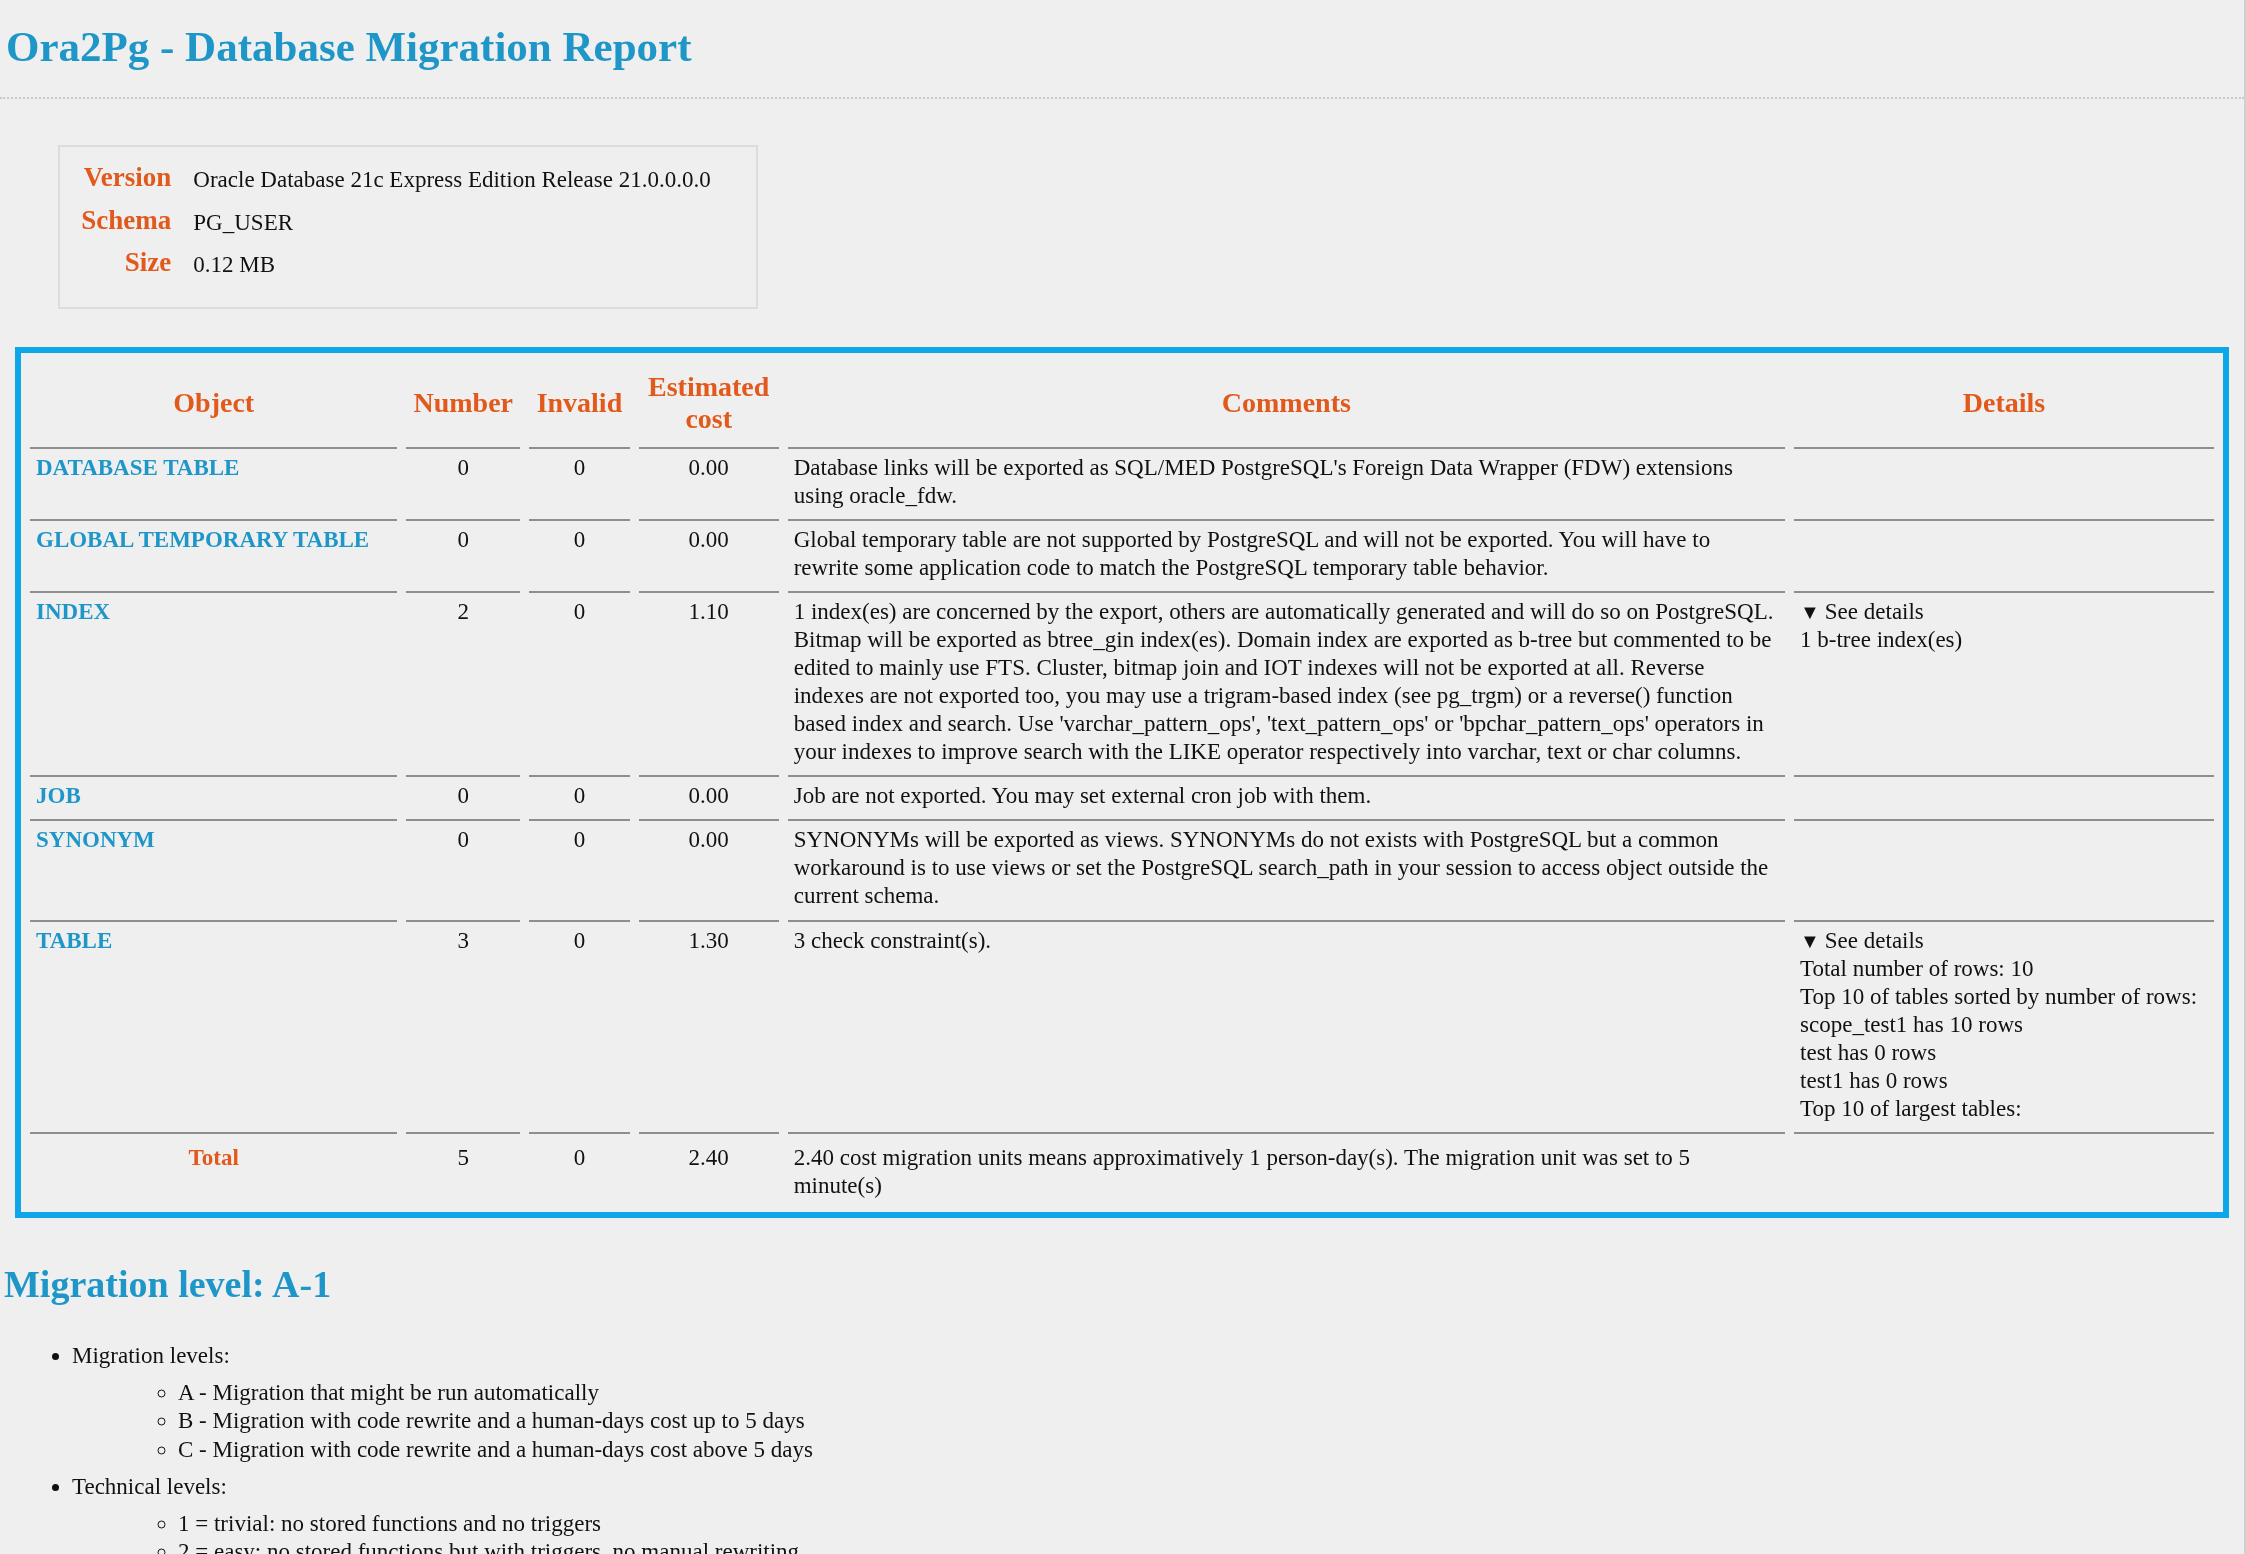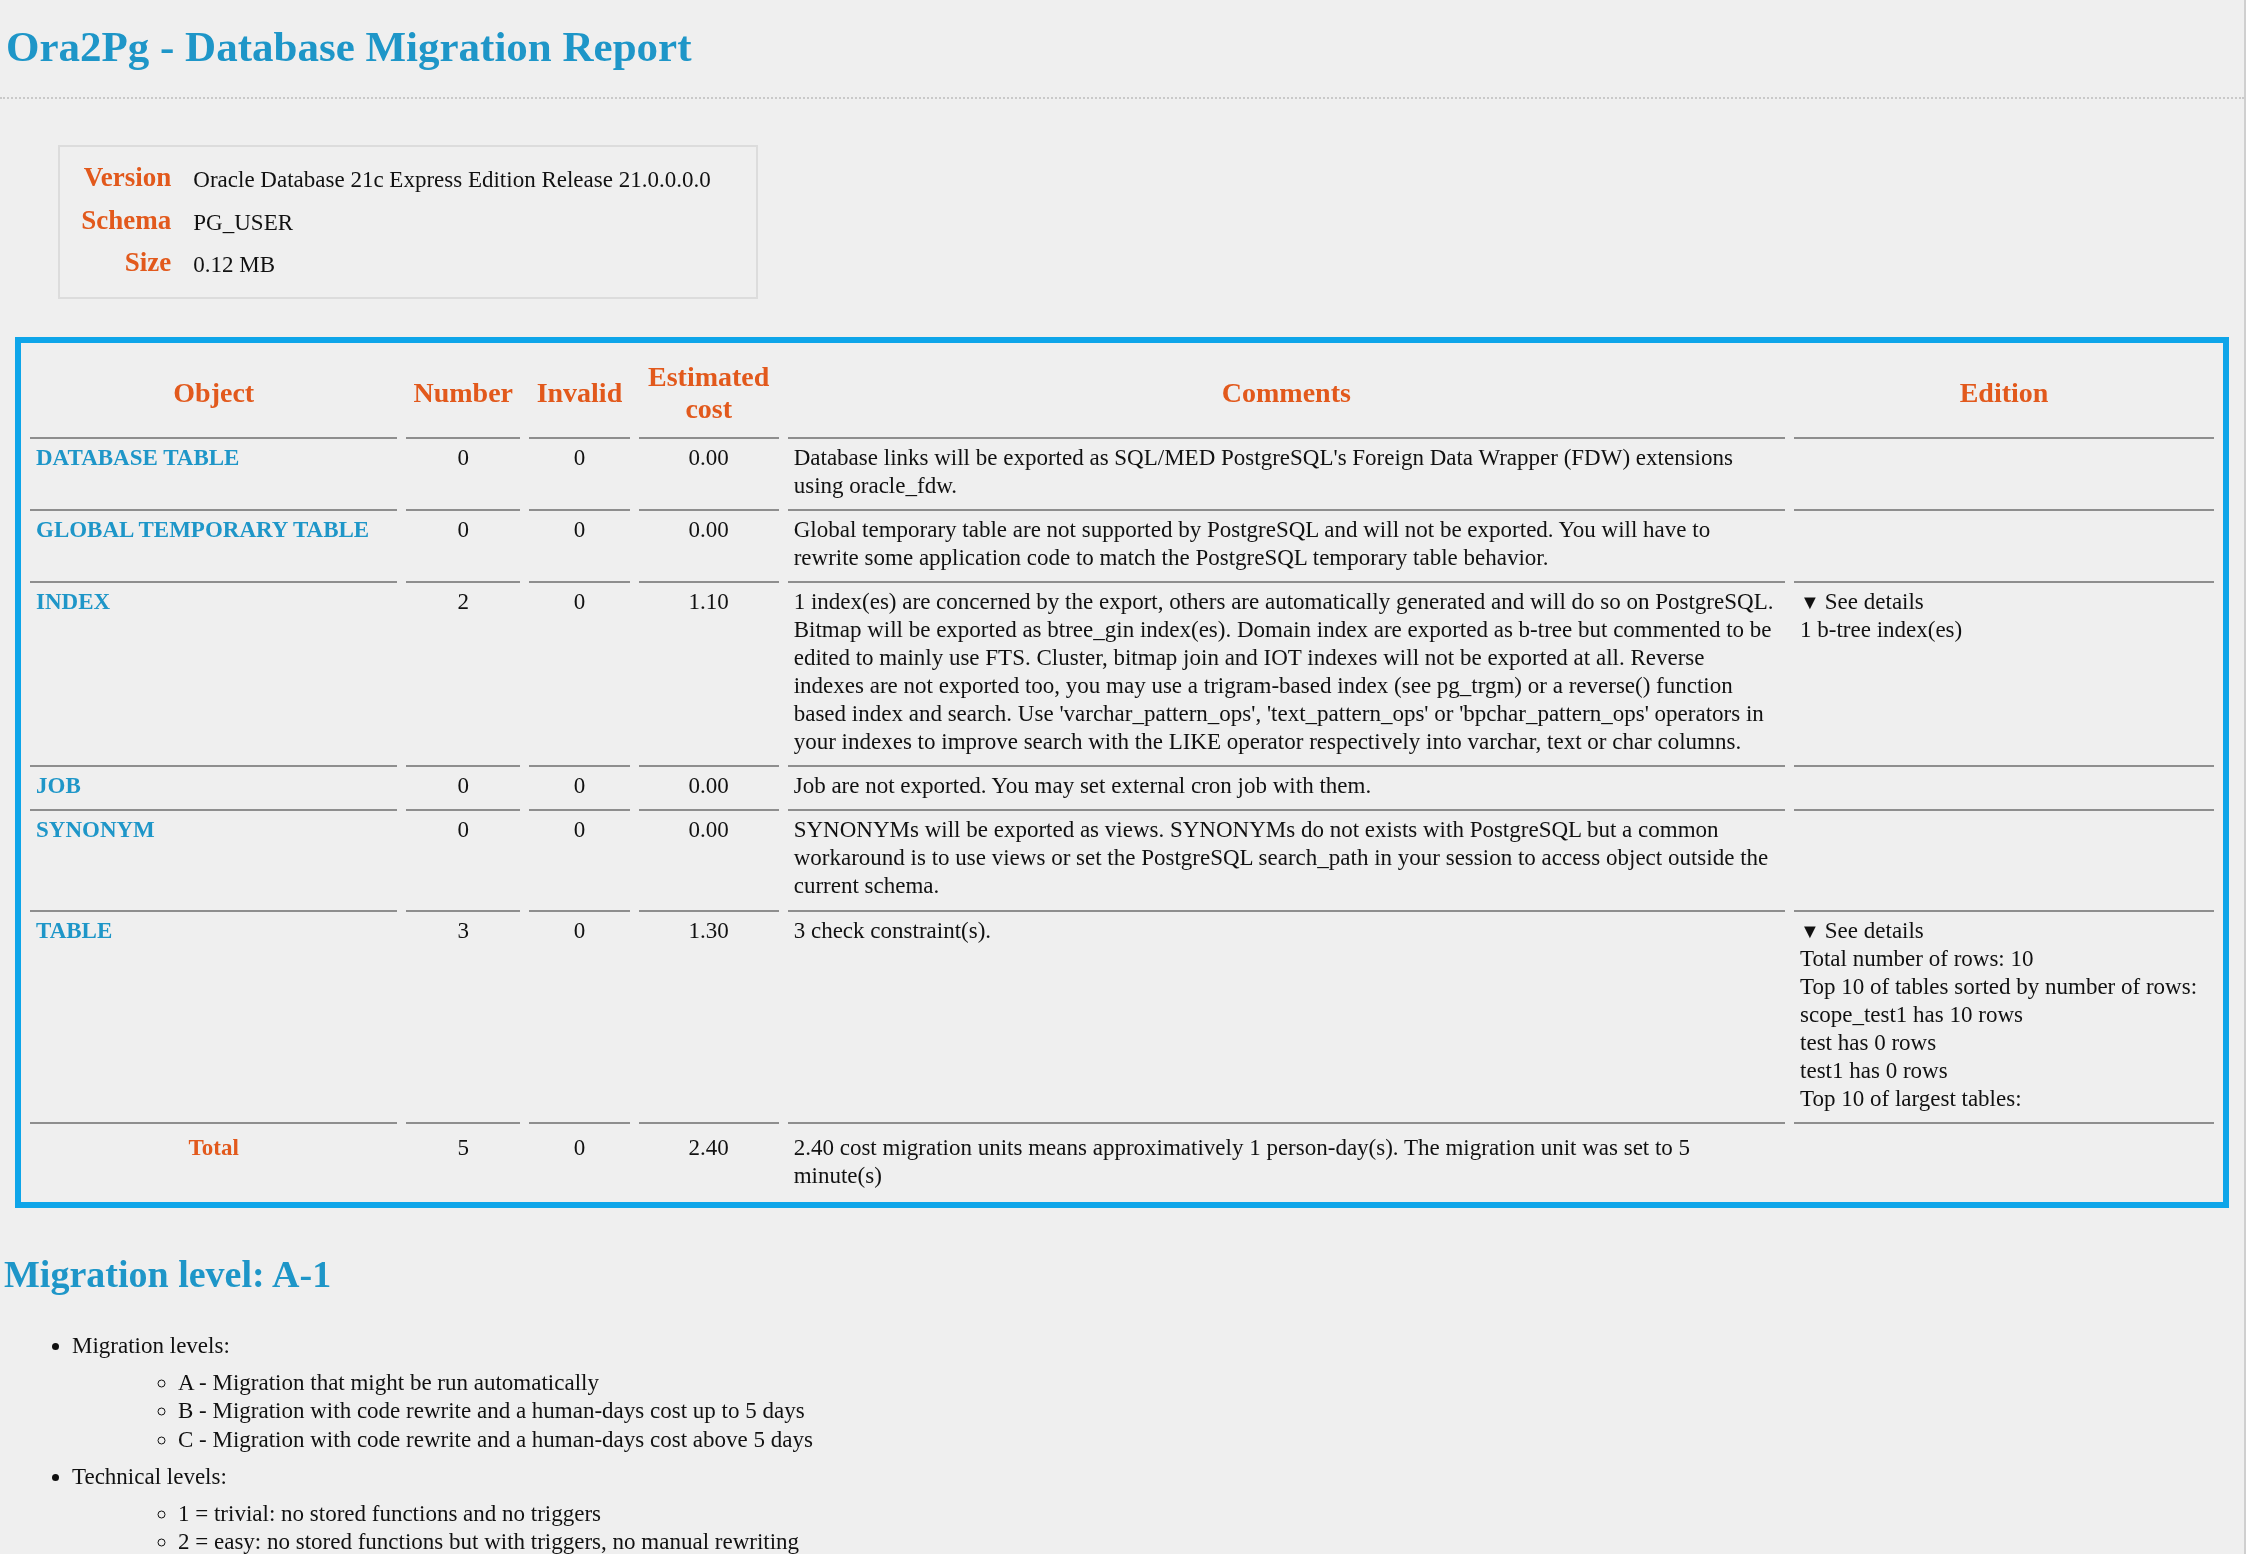--- a/index.html
+++ b/index.html
@@ -28,21 +28,21 @@
   }
 
   
   .infobox {
     display: inline-grid;
     grid-template-columns: auto auto;
     column-gap: 22px;
     row-gap: 6px;
     margin: 46px 0 0 58px;
     border: 2px solid #dcdcdc;
-    padding: 14px 40px 14px 16px;
+    padding: 14px 40px 24px 16px;
     min-width: 700px;
   }
   .info-label {
     color: #e2591c;
     font-weight: bold;
     font-size: 27px;
     text-align: right;
     line-height: 1.25;
   }
   .info-value {
@@ -139,21 +139,21 @@
       <col style="width:45.6%">
       <col style="width:19.2%">
     </colgroup>
     <thead>
       <tr>
         <th>Object</th>
         <th>Number</th>
         <th>Invalid</th>
         <th>Estimated cost</th>
         <th>Comments</th>
-        <th>Edition</th>
+        <th>Details</th>
       </tr>
     </thead>
     <tbody>
         <tr>
           <td><a class="object-link">DATABASE TABLE</a></td>
           <td class="num">0</td>
           <td class="num">0</td>
           <td class="num">0.00</td>
           <td>Database links will be exported as SQL/MED PostgreSQL's Foreign Data Wrapper (FDW) extensions using oracle_fdw.</td>
           <td></td>

